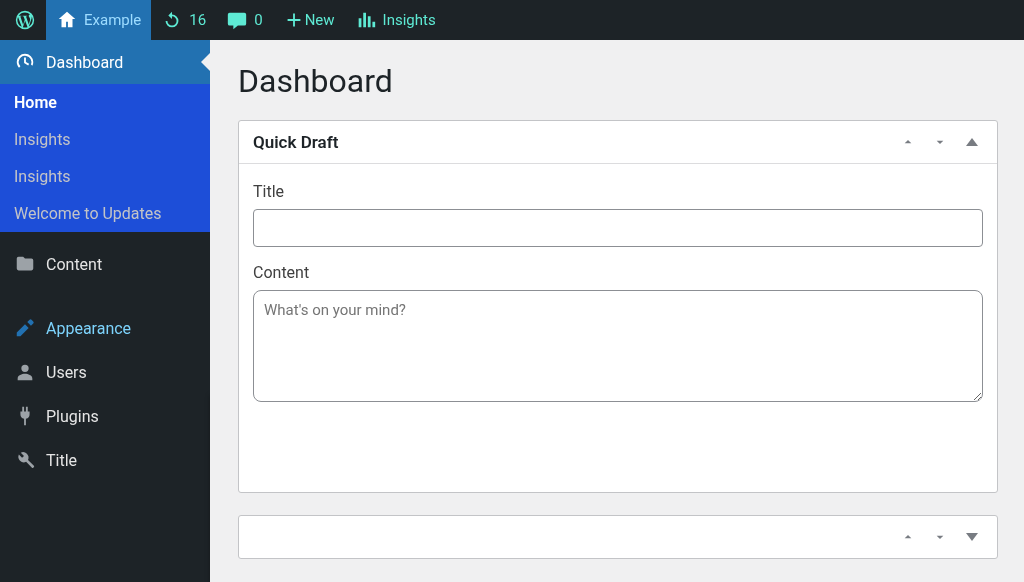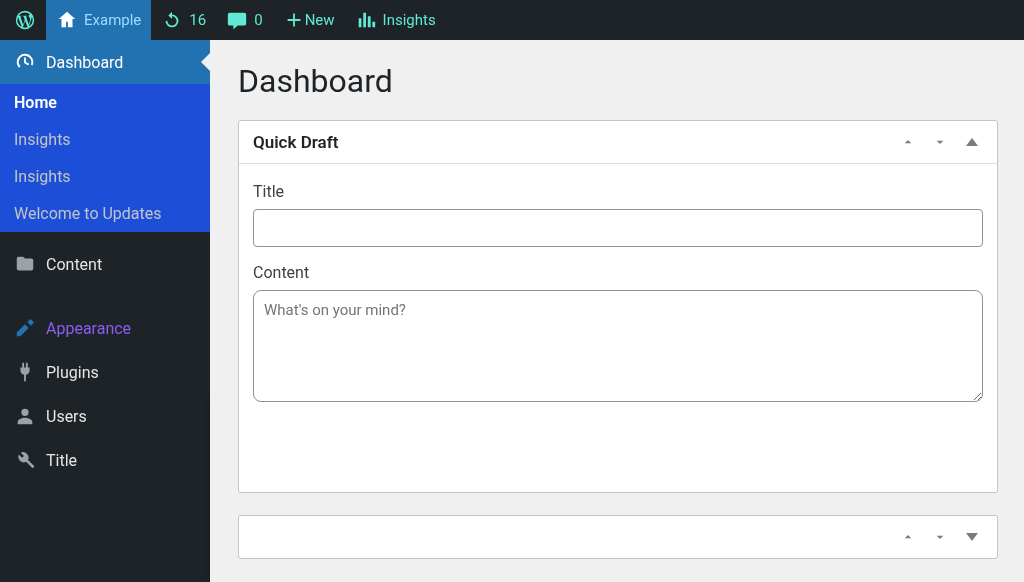--- a/index.html
+++ b/index.html
@@ -16,21 +16,21 @@
   .adminmenu { position:absolute; top:40px; left:0; bottom:0; width:210px; background:#1d2327; }
   .adminmenu .menu-top { display:flex; align-items:center; height:44px; padding:0 14px; font-size:16px; color:#e5e5e5; cursor:pointer; }
   .adminmenu .menu-top svg { width:22px; height:22px; margin-right:10px; fill:#9ca2a7; }
   .adminmenu .menu-top.current { background:#2271b1; color:#fff; position:relative; }
   .adminmenu .menu-top.current svg { fill:#fff; }
   .adminmenu .menu-top.current::after {
     content:""; position:absolute; right:-0px; top:50%; transform:translateY(-50%);
     width:0; height:0; border-top:9px solid transparent; border-bottom:9px solid transparent; border-right:9px solid #f0f0f1;
   }
   .adminmenu .menu-top.open svg { fill:#2271b1; }
-  .adminmenu .menu-top.open .lbl { color:#8b5cf6; }
+  .adminmenu .menu-top.open .lbl { color:#7dd3fc; }
   .adminmenu .submenu-inline { background:#1d4ed8; }
   .adminmenu .submenu-inline .sub-item { display:block; padding:9px 14px 9px 14px; font-size:16px; color:#c3c4c7; cursor:pointer; }
   .adminmenu .submenu-inline .sub-item.current { color:#fff; font-weight:600; }
   .adminmenu .menugap { height:10px; }
   
   .flyout { position:absolute; left:210px; top: 392px; width:216px; background:#2c3338; box-shadow:0 3px 5px rgba(0,0,0,.3); padding: 6px 0 10px 0; }
   .flyout .fly-item { position:relative; padding:8px 16px 8px 20px; font-size:16px; color:#c3c4c7; cursor:pointer; }
   .flyout .fly-item.highlight { color:#38a4ef; }
   .flyout .fly-item.highlight::before { content:""; position:absolute; left:0; top:4px; bottom:4px; width:4px; background:#2271b1; }
   
@@ -121,30 +121,30 @@
 
   <div class="menu-top open">
     <svg viewBox="0 0 24 24">
         <path d="M3 17l9-9 4 4-9 9H3v-4zm18-10l-2.5 2.5-4-4L17 3a1.5 1.5 0 0 1 2.12 0L21 4.88A1.5 1.5 0 0 1 21 7z"></path>
       </svg>
     <span class="lbl">Appearance</span>
   </div>
 
   <div class="menu-top">
     <svg viewBox="0 0 24 24">
+        <path d="M12 12a4 4 0 1 0-4-4 4 4 0 0 0 4 4zm0 2c-3.3 0-8 1.65-8 5v2h16v-2c0-3.35-4.7-5-8-5z"></path>
+      </svg>
+    <span class="lbl">Users</span>
+  </div>
+
+  <div class="menu-top">
+    <svg viewBox="0 0 24 24">
         <path d="M9 2h2v5h2V2h2v5h2v3a5 5 0 0 1-4 4.9V22h-2v-7.1A5 5 0 0 1 7 10V7h2V2z"></path>
       </svg>
     <span class="lbl">Plugins</span>
-  </div>
-
-  <div class="menu-top">
-    <svg viewBox="0 0 24 24">
-        <path d="M12 12a4 4 0 1 0-4-4 4 4 0 0 0 4 4zm0 2c-3.3 0-8 1.65-8 5v2h16v-2c0-3.35-4.7-5-8-5z"></path>
-      </svg>
-    <span class="lbl">Users</span>
   </div>
 
   <div class="menu-top">
     <svg viewBox="0 0 24 24">
         <path d="M21.7 18.3l-6.4-6.4a6 6 0 0 0-7.9-7.9l3.5 3.5-2.1 2.1L5.3 6.1a6 6 0 0 0 7.9 7.9l6.4 6.4a1 1 0 0 0 1.4 0l.7-.7a1 1 0 0 0 0-1.4z"></path>
       </svg>
     <span class="lbl">Title</span>
   </div>
 </div>
 

